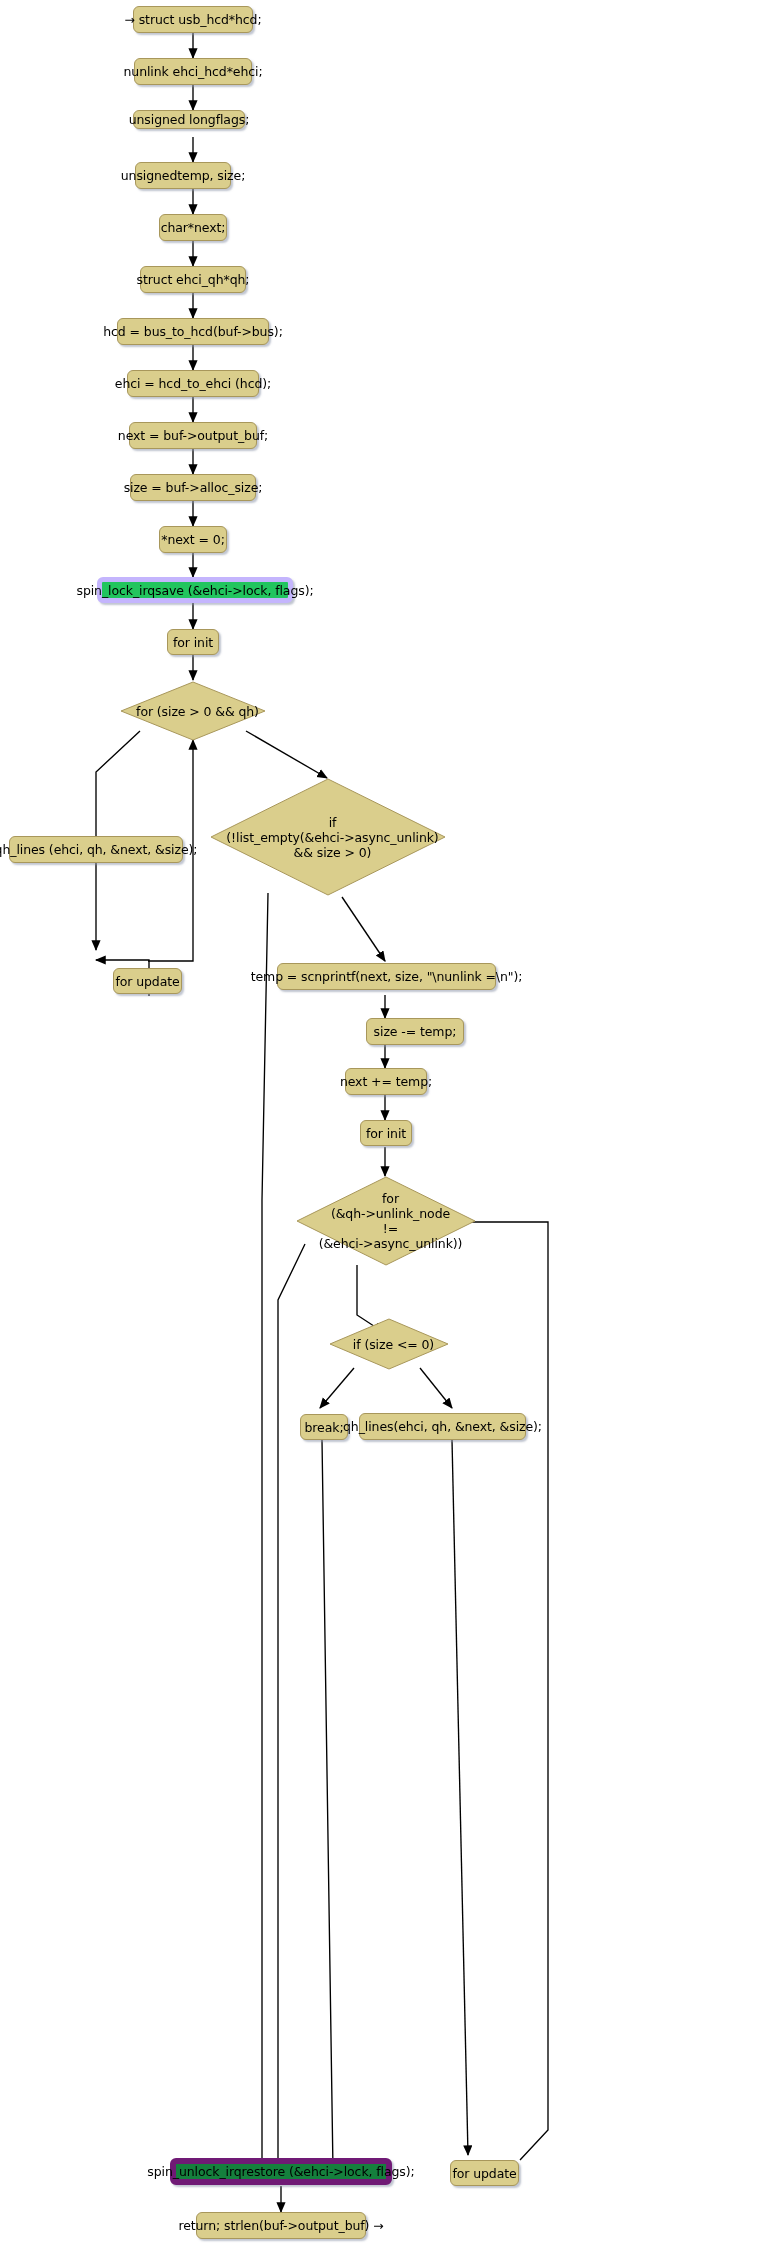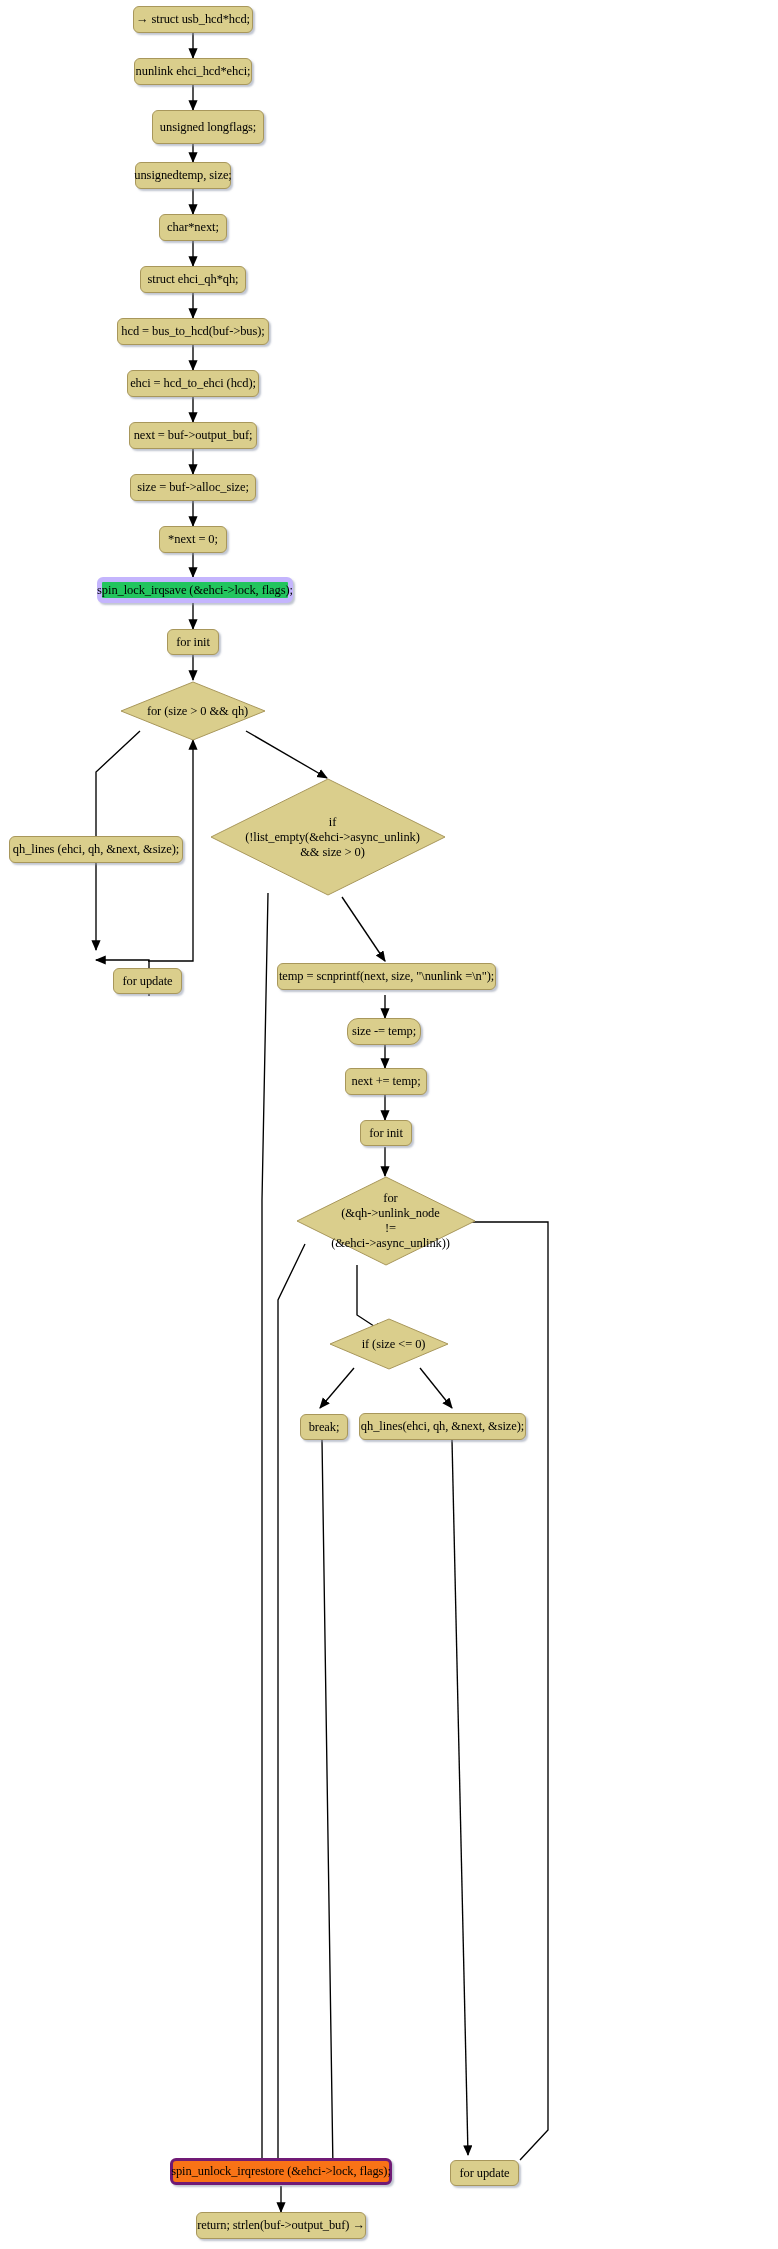--- a/index.html
+++ b/index.html
@@ -13,36 +13,35 @@
   .node{
     position:absolute;
     box-sizing:border-box;
     display:flex;align-items:center;justify-content:center;
     text-align:center;
     white-space:pre;
     color:#000000;
     font-size:12.5px;
     line-height:15px;
     letter-spacing:-0.1px;
-    font-family:Liberation Serif, serif;
   }
   .rect{
     background:#DACE8C;
     border:1px solid #A8975B;
     border-radius:6px;
     box-shadow:2px 2px 2px rgba(140,150,170,0.55);
     padding:0 7px;
   }
   .rect.red{
     background:#22c55e;
     border:5px solid #c4b5fd;
   }
   .rect.green{
-    background:#f97316;
-    border:3px solid #701a75;
+    background:#15803d;
+    border:6px solid #701a75;
   }
   .diamond{
     background:transparent;
     border:none;
     box-shadow:none;
   }
   .diamond .dshape{
     position:absolute;left:0;top:0;width:100%;height:100%;
     z-index:0;
   }
@@ -111,21 +110,21 @@
   </svg>
 
   <div class="node rect" style="left:133px;top:6px;width:120px;height:27px;">
     <span>→ struct usb_hcd*hcd;</span>
   </div>
 
   <div class="node rect" style="left:134px;top:58px;width:118px;height:27px;">
     <span>nunlink ehci_hcd*ehci;</span>
   </div>
 
-  <div class="node rect" style="left:152px;top:110px;width:112px;height:34px;">
+  <div class="node rect" style="left:133px;top:110px;width:112px;height:19px;">
     <span>unsigned longflags;</span>
   </div>
 
   <div class="node rect" style="left:135px;top:162px;width:96px;height:27px;">
     <span>unsignedtemp, size;</span>
   </div>
 
   <div class="node rect" style="left:159px;top:214px;width:68px;height:27px;">
     <span>char*next;</span>
   </div>
@@ -183,21 +182,21 @@
   </div>
 
   <div class="node rect" style="left:113px;top:968px;width:69px;height:26px;">
     <span>for update</span>
   </div>
 
   <div class="node rect" style="left:277px;top:963px;width:219px;height:27px;">
     <span>temp = scnprintf(next, size, "\nunlink =\n");</span>
   </div>
 
-  <div class="node rect" style="left:347px;top:1018px;width:74px;height:27px;border-radius:11px;">
+  <div class="node rect" style="left:366px;top:1018px;width:98px;height:27px;">
     <span>size -= temp;</span>
   </div>
 
   <div class="node rect" style="left:345px;top:1068px;width:82px;height:27px;">
     <span>next += temp;</span>
   </div>
 
   <div class="node rect" style="left:360px;top:1120px;width:52px;height:26px;">
     <span>for init</span>
   </div>

